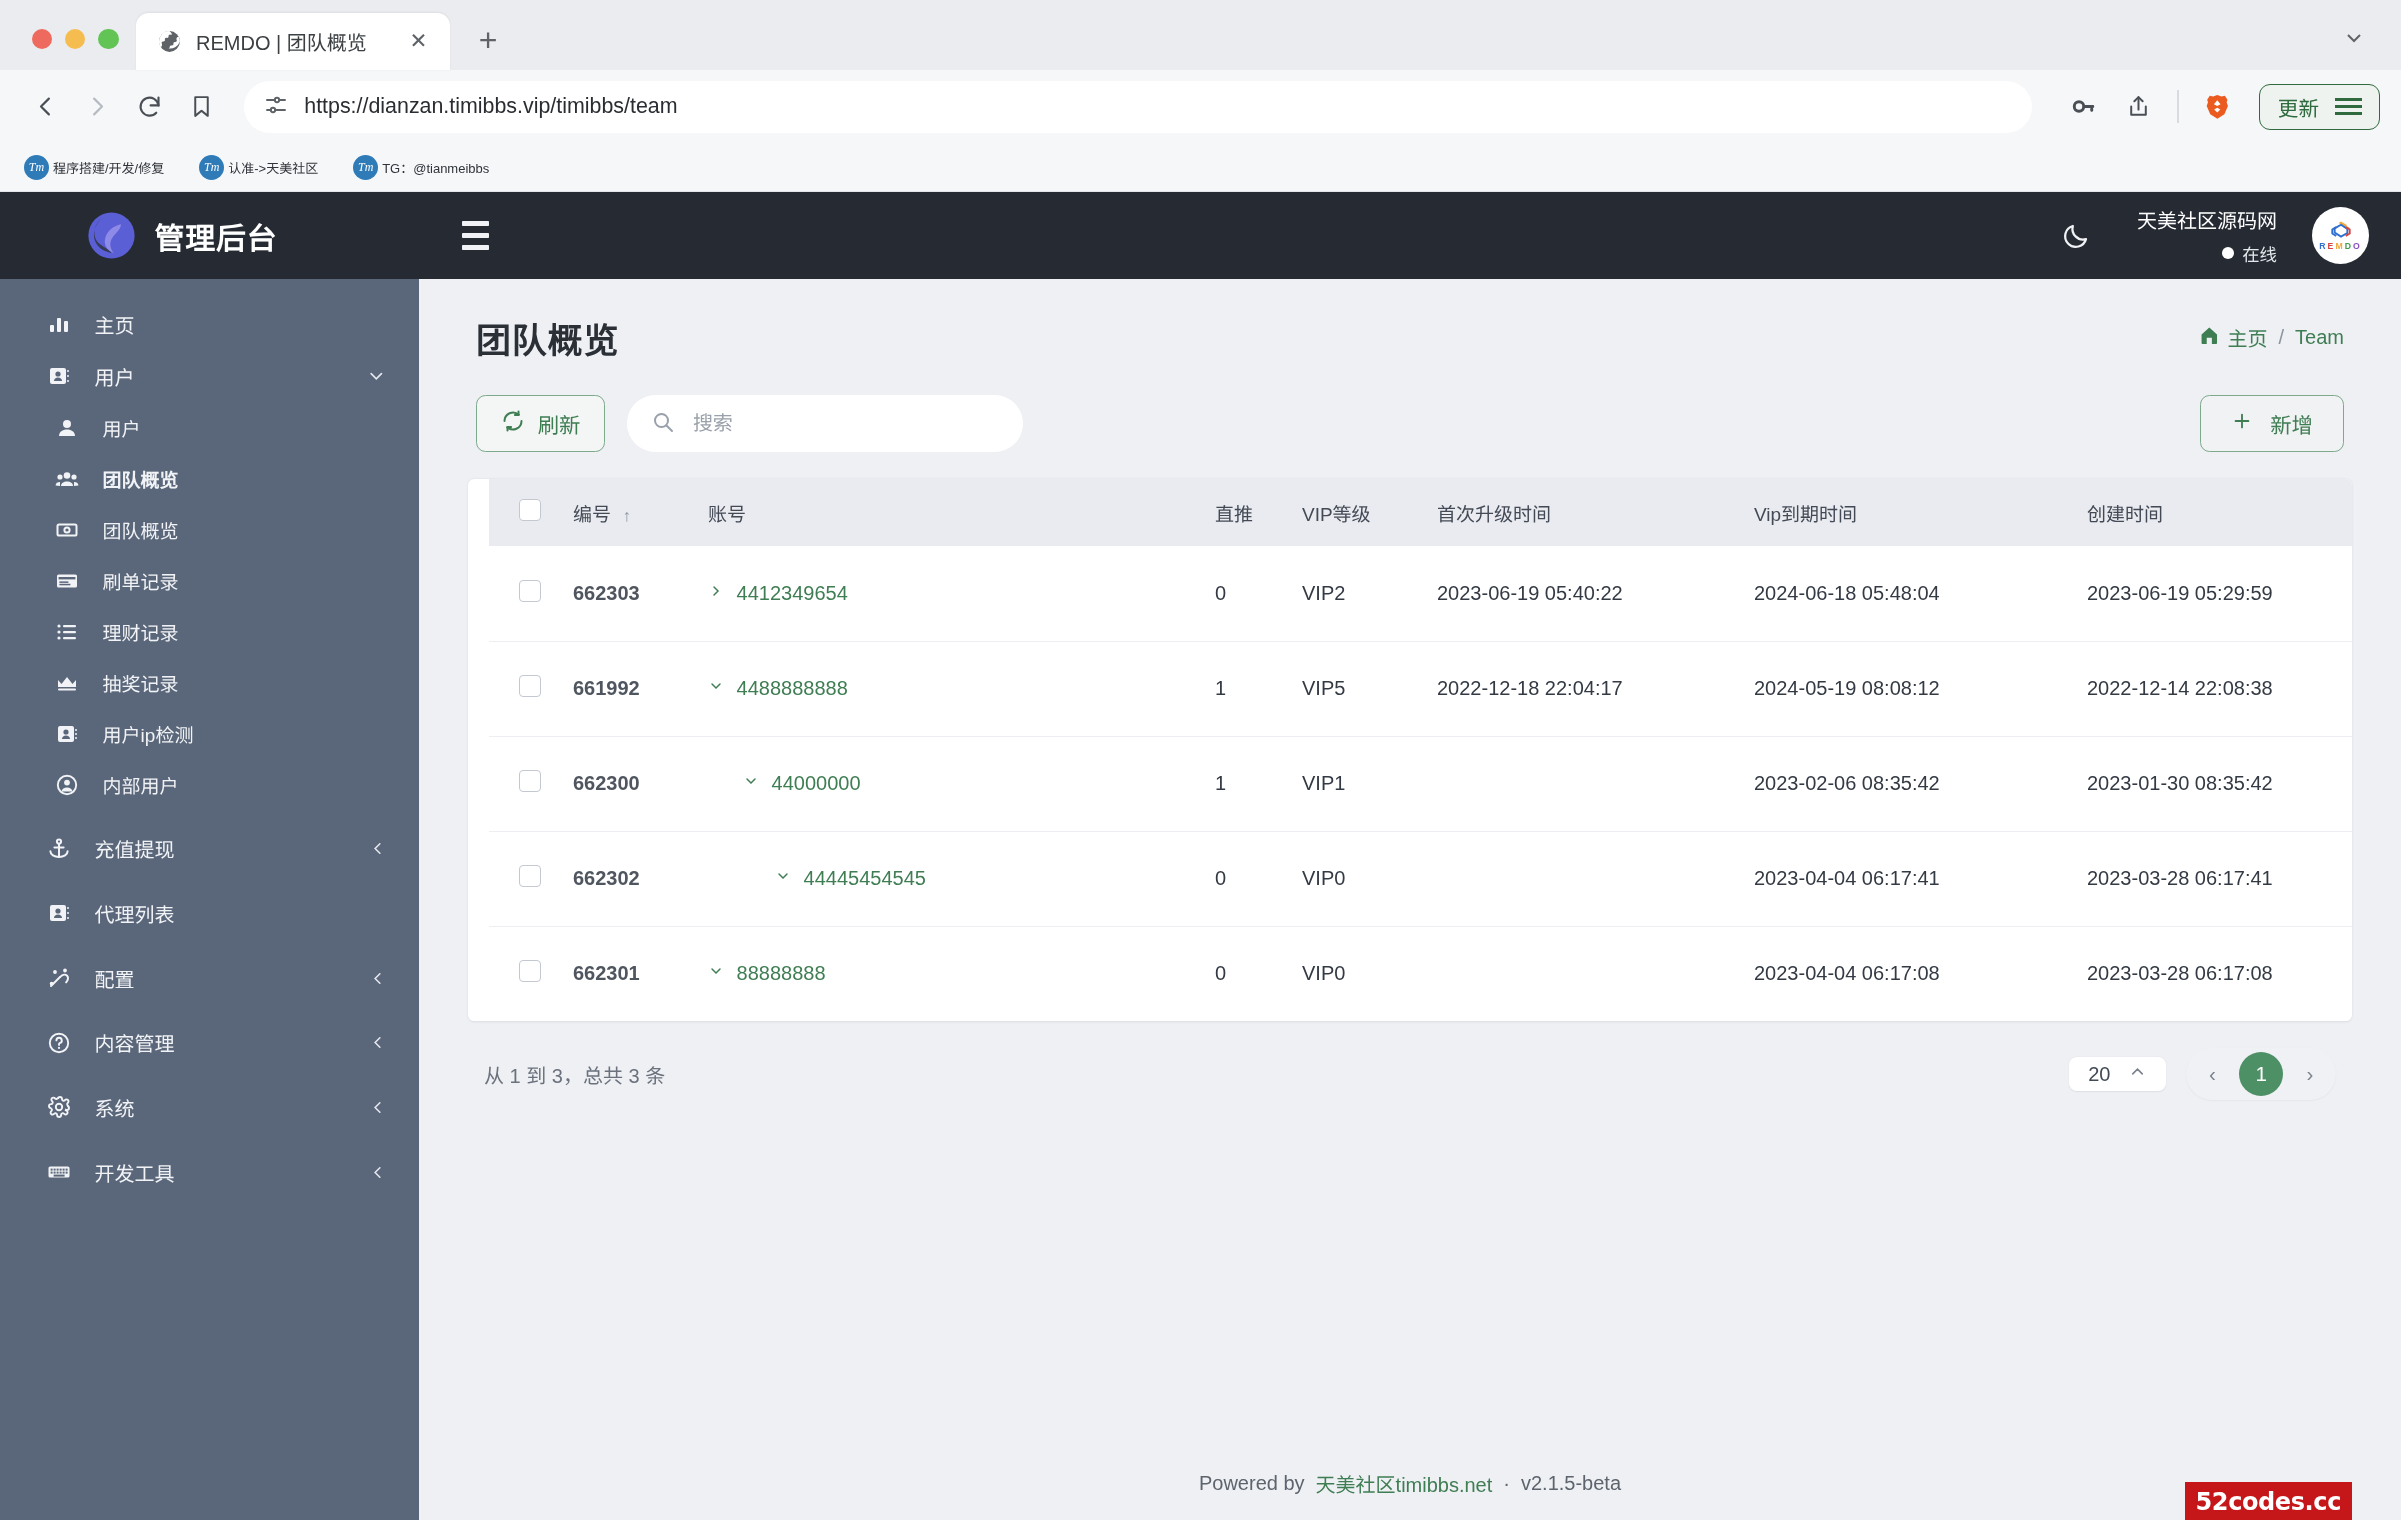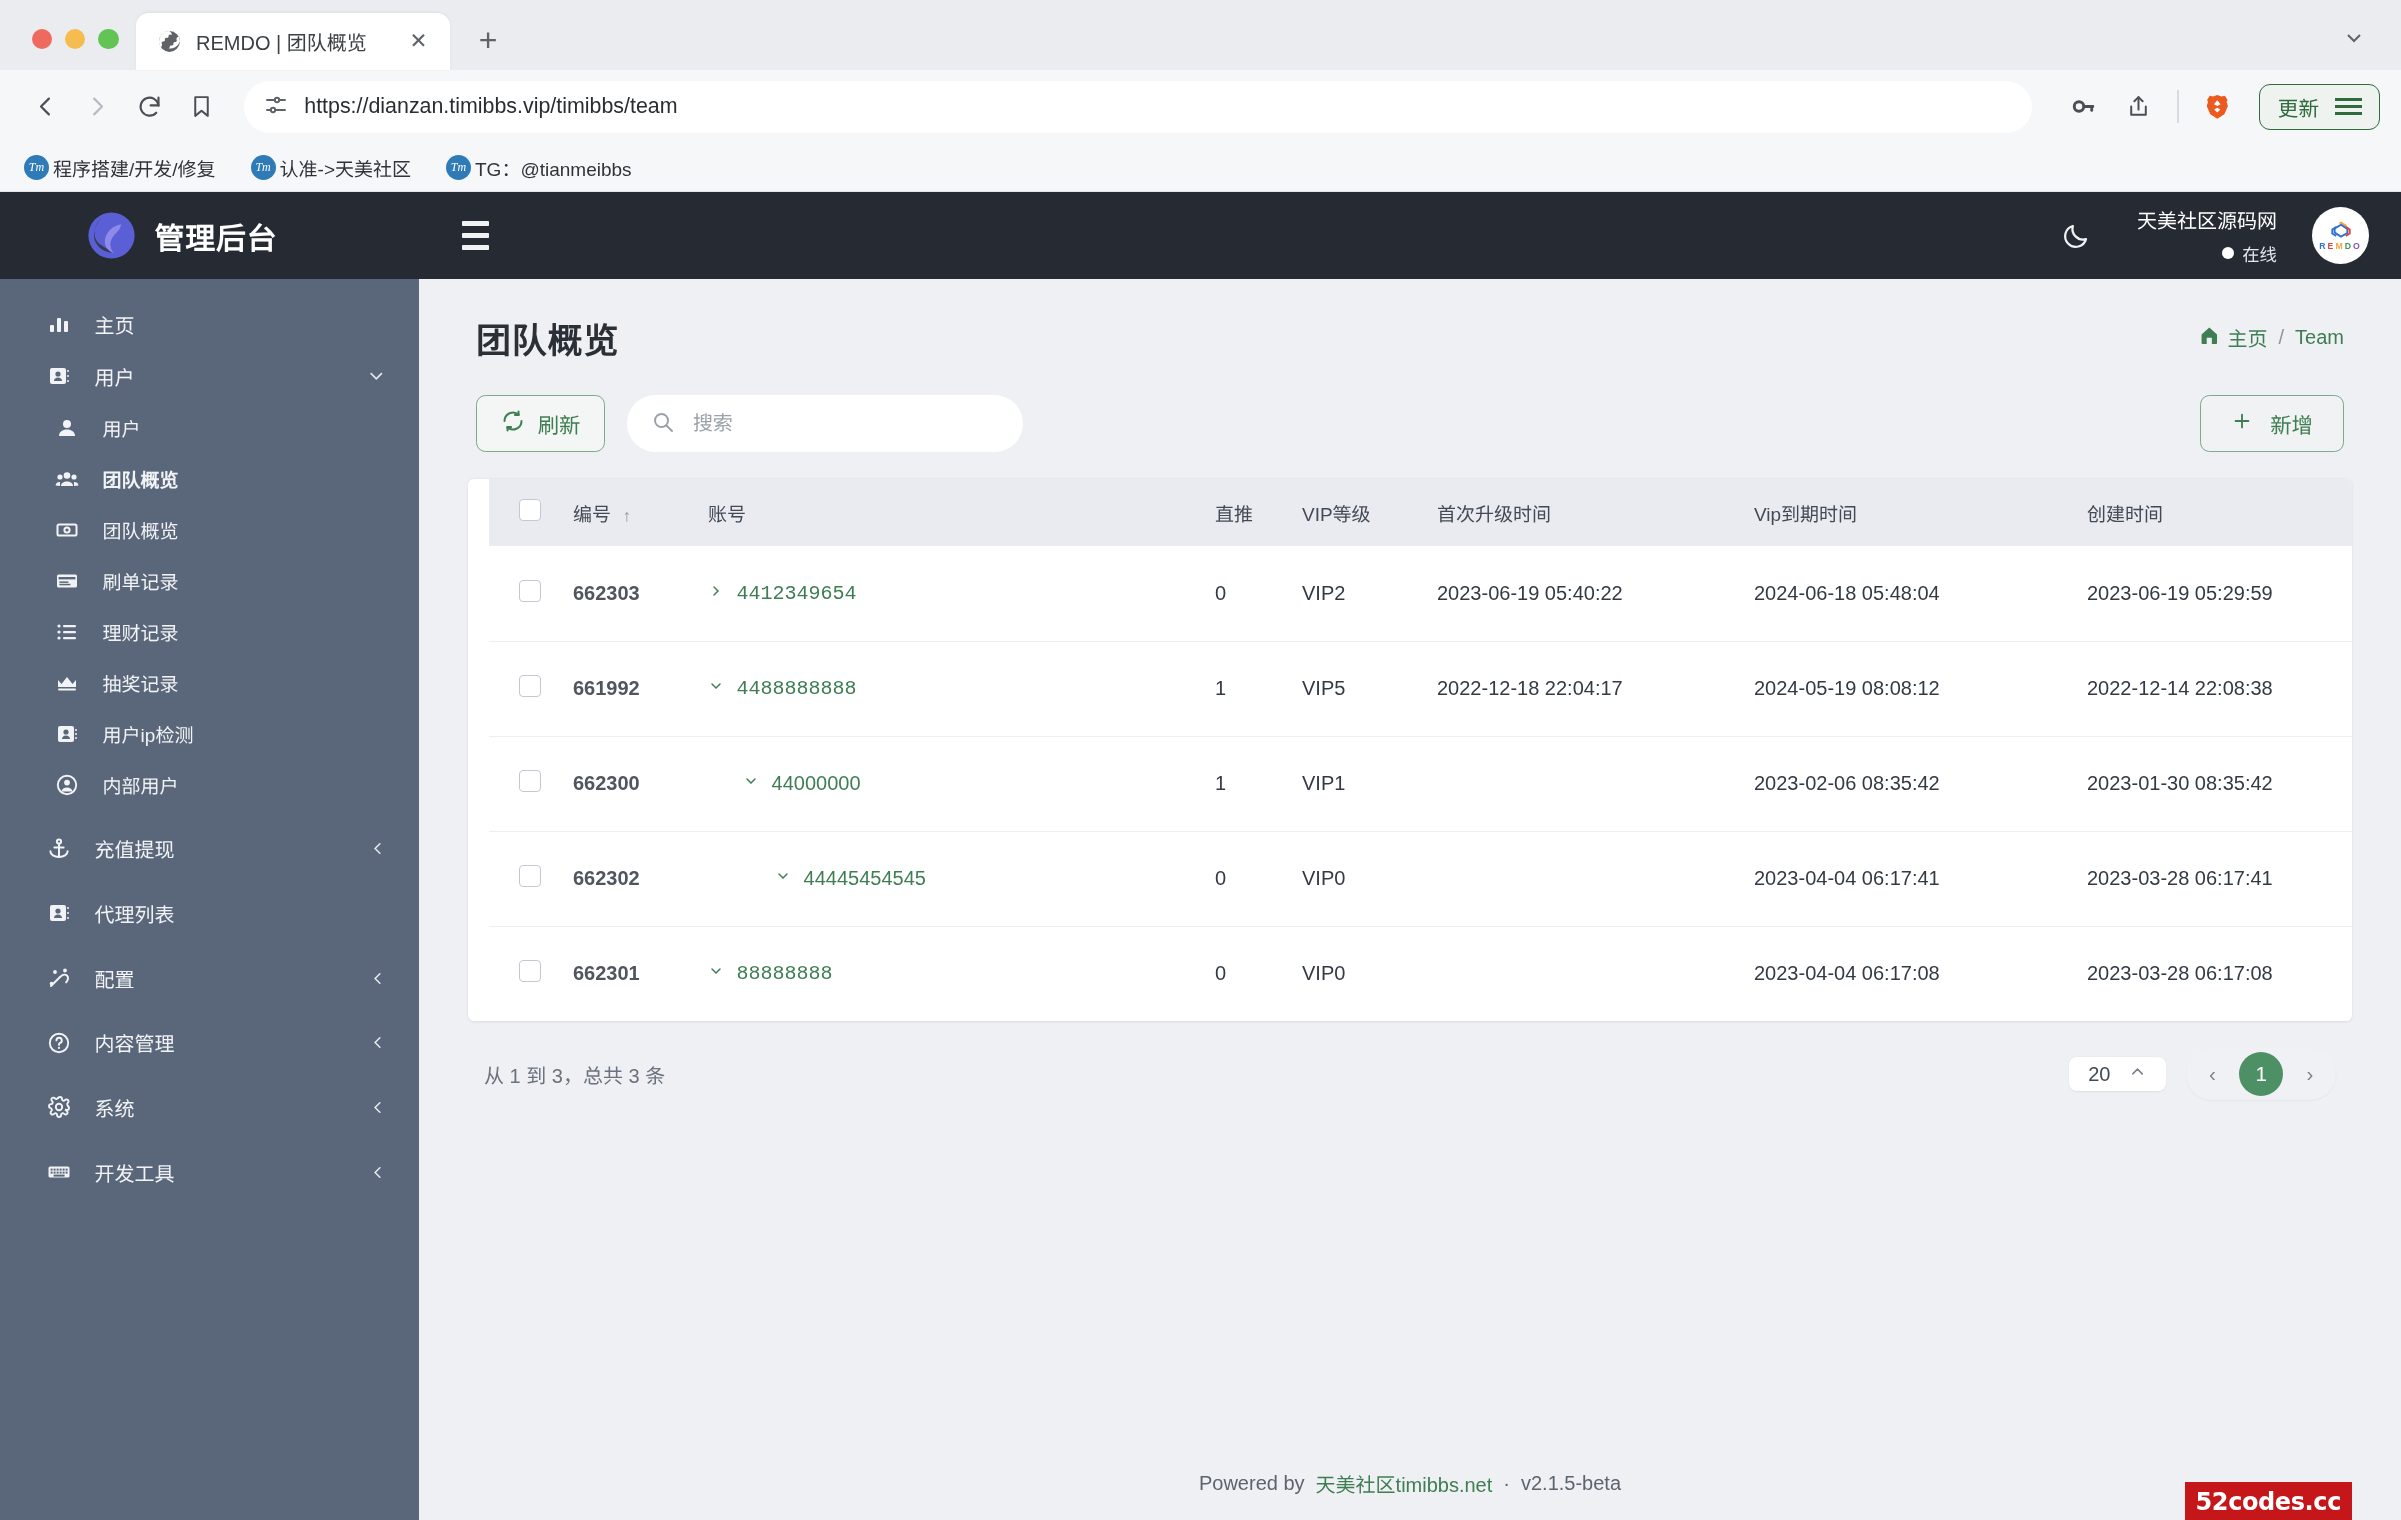--- a/index.html
+++ b/index.html
@@ -81,21 +81,21 @@
     height: 49px; background: #f6f7f9; display: flex; align-items: center;
     padding: 0 24px; gap: 35px; flex: none; border-bottom: 0.8px solid #e2e4e9;
   }
   .bm { display: flex; align-items: center; gap: 4px; }
   .bm-ico {
     width: 25px; height: 25px; border-radius: 50%; flex: none;
     background: #2f7bb8; color: #fff; font-size: 12px; font-style: italic;
     display: flex; align-items: center; justify-content: center;
     font-family: "Liberation Serif", serif;
   }
-  .bm-label { font-size: 19px; color: #30343a; white-space: nowrap; }
+  .bm-label { font-size: 13px; color: #30343a; white-space: nowrap; }
 
   
   .viewport { flex: 1; display: flex; background: #eef0f4; overflow: hidden; position: relative; }
 
   
   .sidebar { width: 419px; flex: none; background: #5a6679; display: flex; flex-direction: column; }
   .brand {
     height: 87px; background: #262b33; display: flex; align-items: center;
     gap: 17.4px; padding-left: 86px; flex: none;
   }
@@ -192,21 +192,21 @@
   tbody tr:last-child td { border-bottom: none; }
   tbody td:first-child { padding-left: 30px; }
   .chk {
     width: 22px; height: 22px; border: 1.6px solid #c3c8d1; border-radius: 4px;
     display: inline-block; background: #fff;
   }
   .cell-id { font-weight: 700; color: #50565f; }
   .acct { display: flex; align-items: center; gap: 14.3px; }
   .acct .chev { color: #3f7d53; font-size: 17.4px; flex: none; width: 14.3px; }
   .acct .num { color: #3f7d53; font-size: 20px; }
-  .ind1 { padding-left: 0; font-family: Liberation Mono, monospace; } .ind2 { padding-left: 35px; } .ind3 { padding-left: 67px; }
+  .ind1 { padding-left: 0; } .ind2 { padding-left: 35px; } .ind3 { padding-left: 67px; }
 
   .pager { display: flex; align-items: center; padding: 27px 16px 0 16px; }
   .pager-info { font-size: 20px; color: #6b727d; }
   .pager-spacer { flex: 1; }
   .pagesize {
     display: flex; align-items: center; gap: 17.4px; background: #fff;
     border-radius: 8px; height: 34px; padding: 0 19px; font-size: 20px; color: #434a55;
     box-shadow: 0 0.8px 1.6px rgba(25,30,40,.08);
   }
   .pagination {

